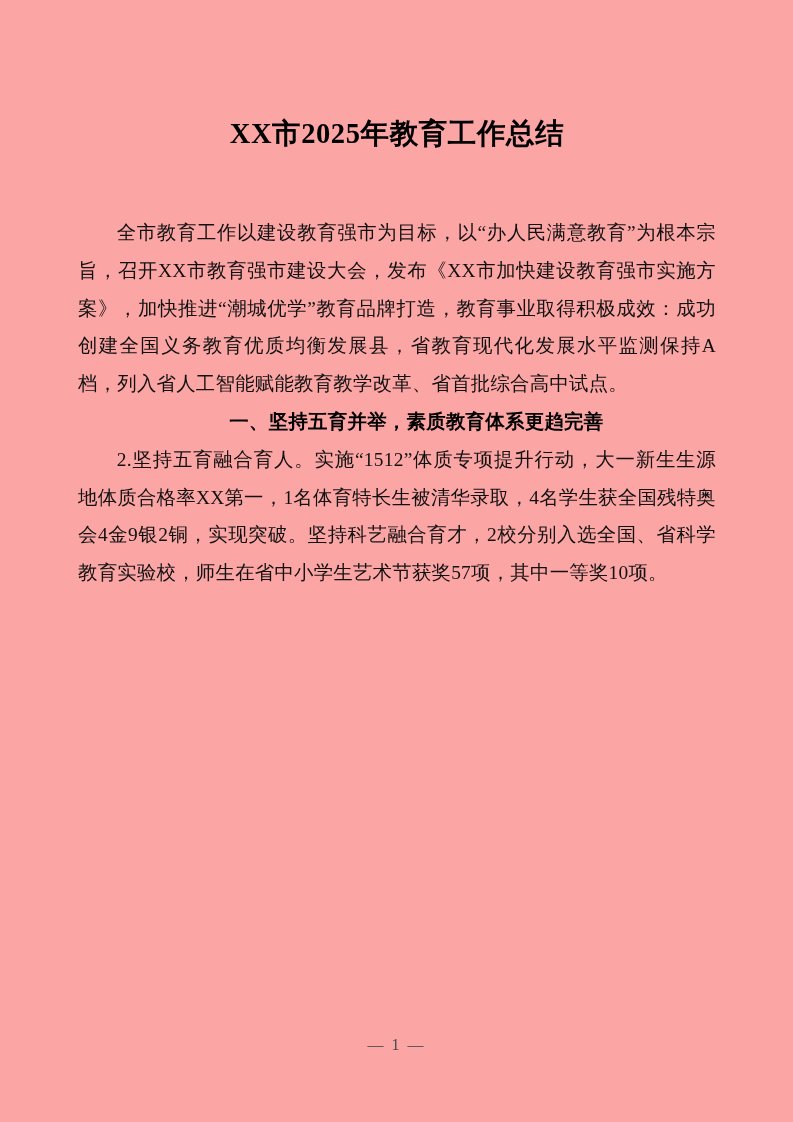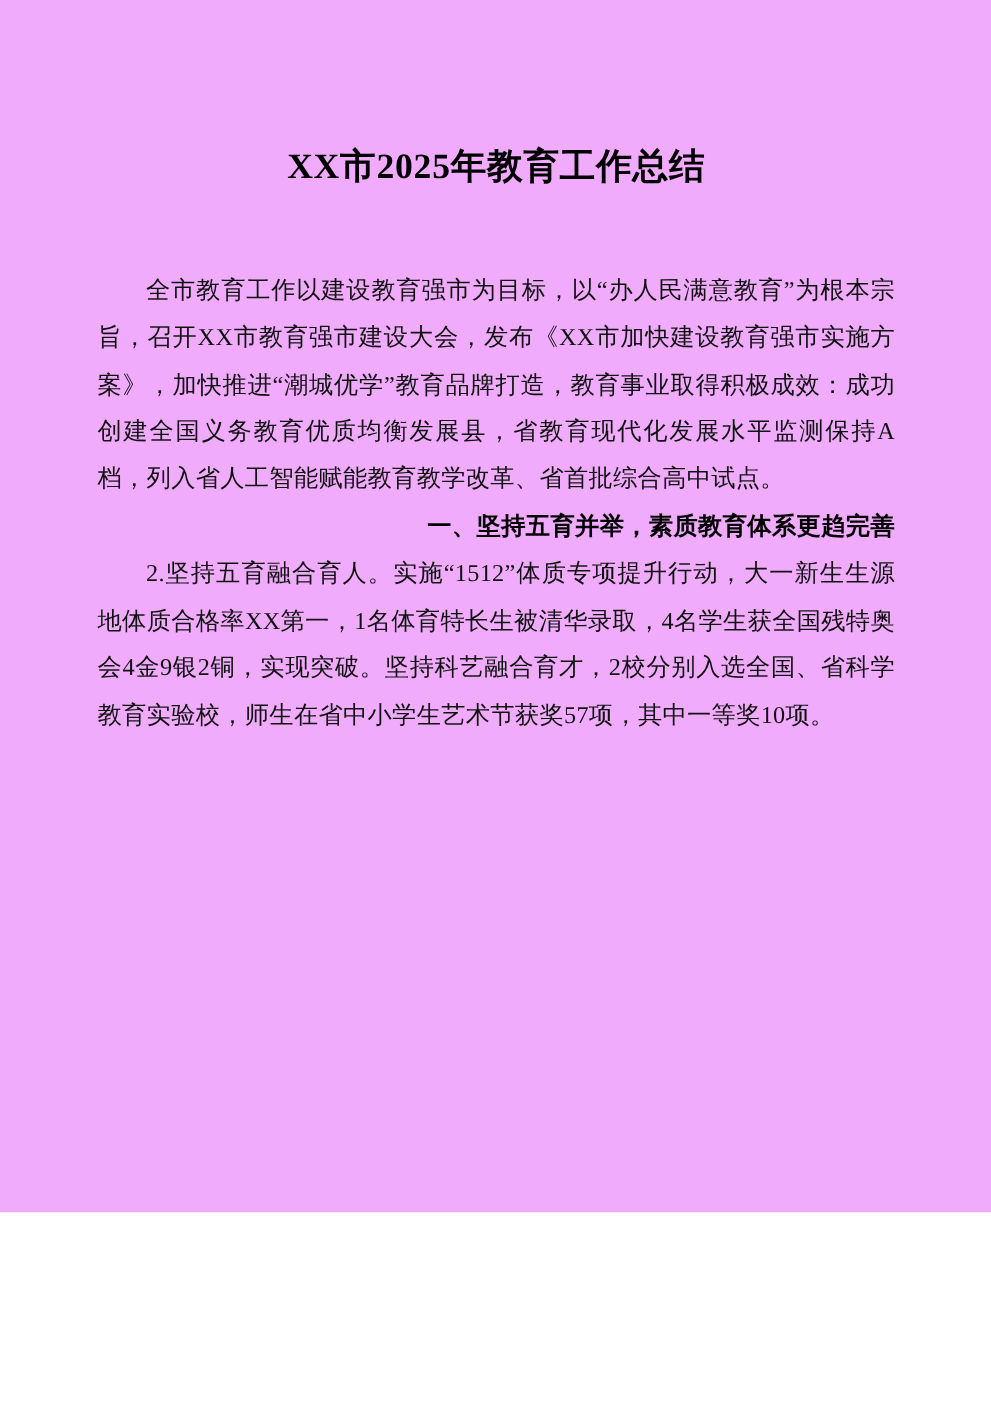--- a/index.html
+++ b/index.html
@@ -10,23 +10,23 @@
 
   body {
     font-family: "Liberation Serif", "DejaVu Serif", serif;
     color: #000000;
     -webkit-font-smoothing: antialiased;
   }
 
   .page {
     position: relative;
     width: 793px;
-    height: 970px;
+    height: 1122px;
     margin: 0 auto;
-    background: #f0abfc;
+    background: #fca5a5;
     overflow: hidden;
     box-sizing: border-box;
   }
 
   .content {
     position: absolute;
     left: 78px;
     top: 0;
     width: 638px;
   }
@@ -63,21 +63,21 @@
     margin-top: 60px;
   }
 
   
   .section-heading {
     font-family: "Liberation Sans", "DejaVu Sans", sans-serif;
     font-weight: 700;
     font-size: 19.4px;
     line-height: 37.8px;
     text-indent: 2em;
-    text-align: right;
+    text-align: center;
     margin: 0;
     color: #000000;
     letter-spacing: 0.3px;
   }
 
   
   .page-footer {
     position: absolute;
     left: 0;
     top: 1034px;

